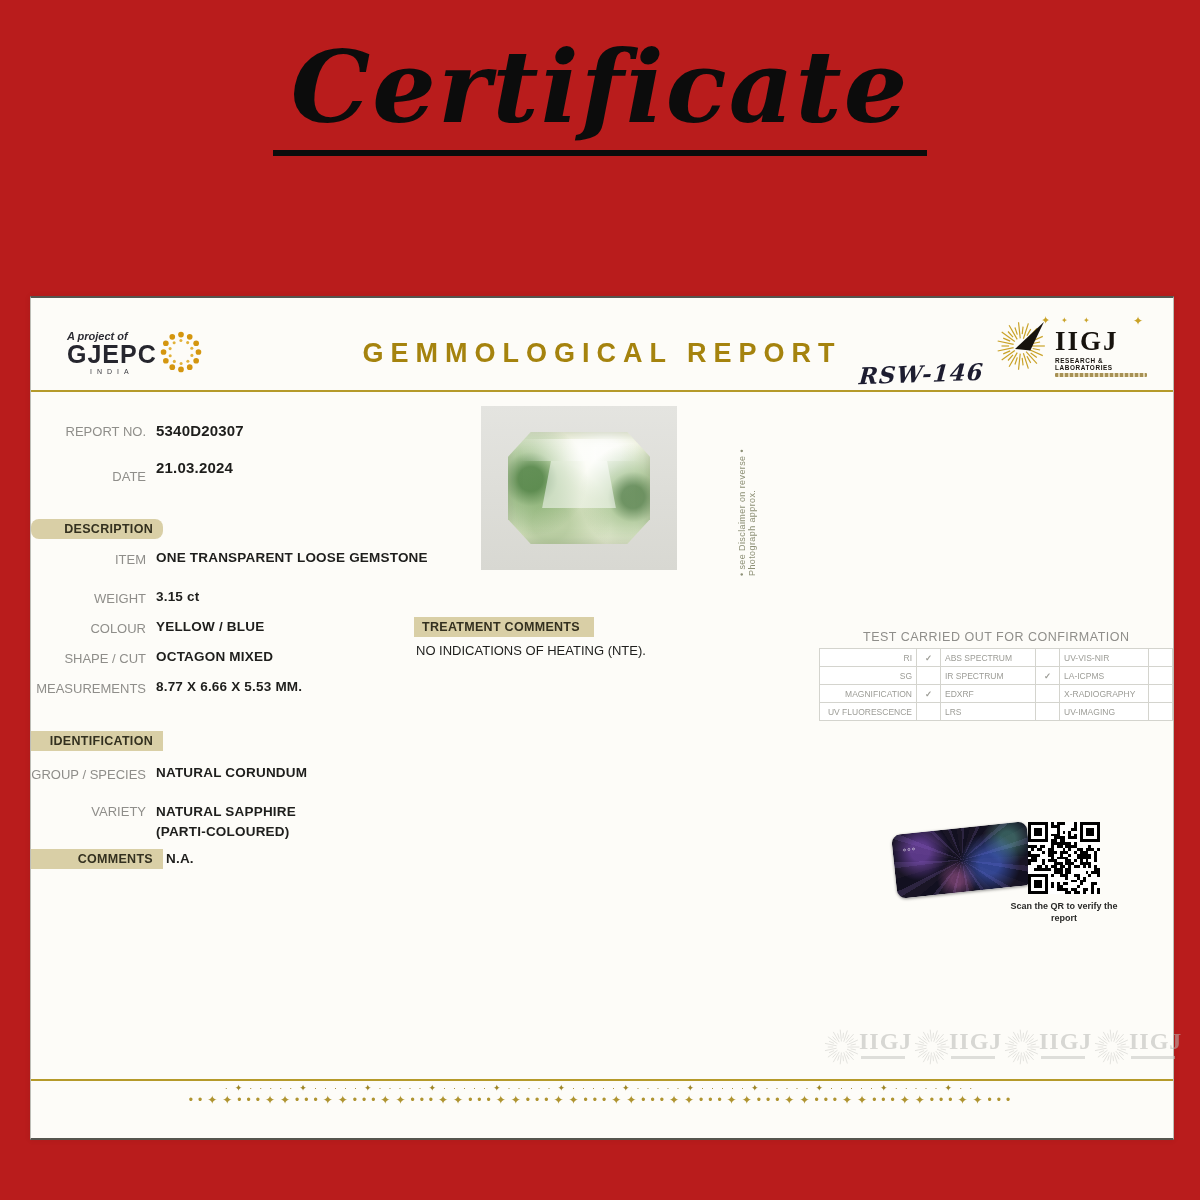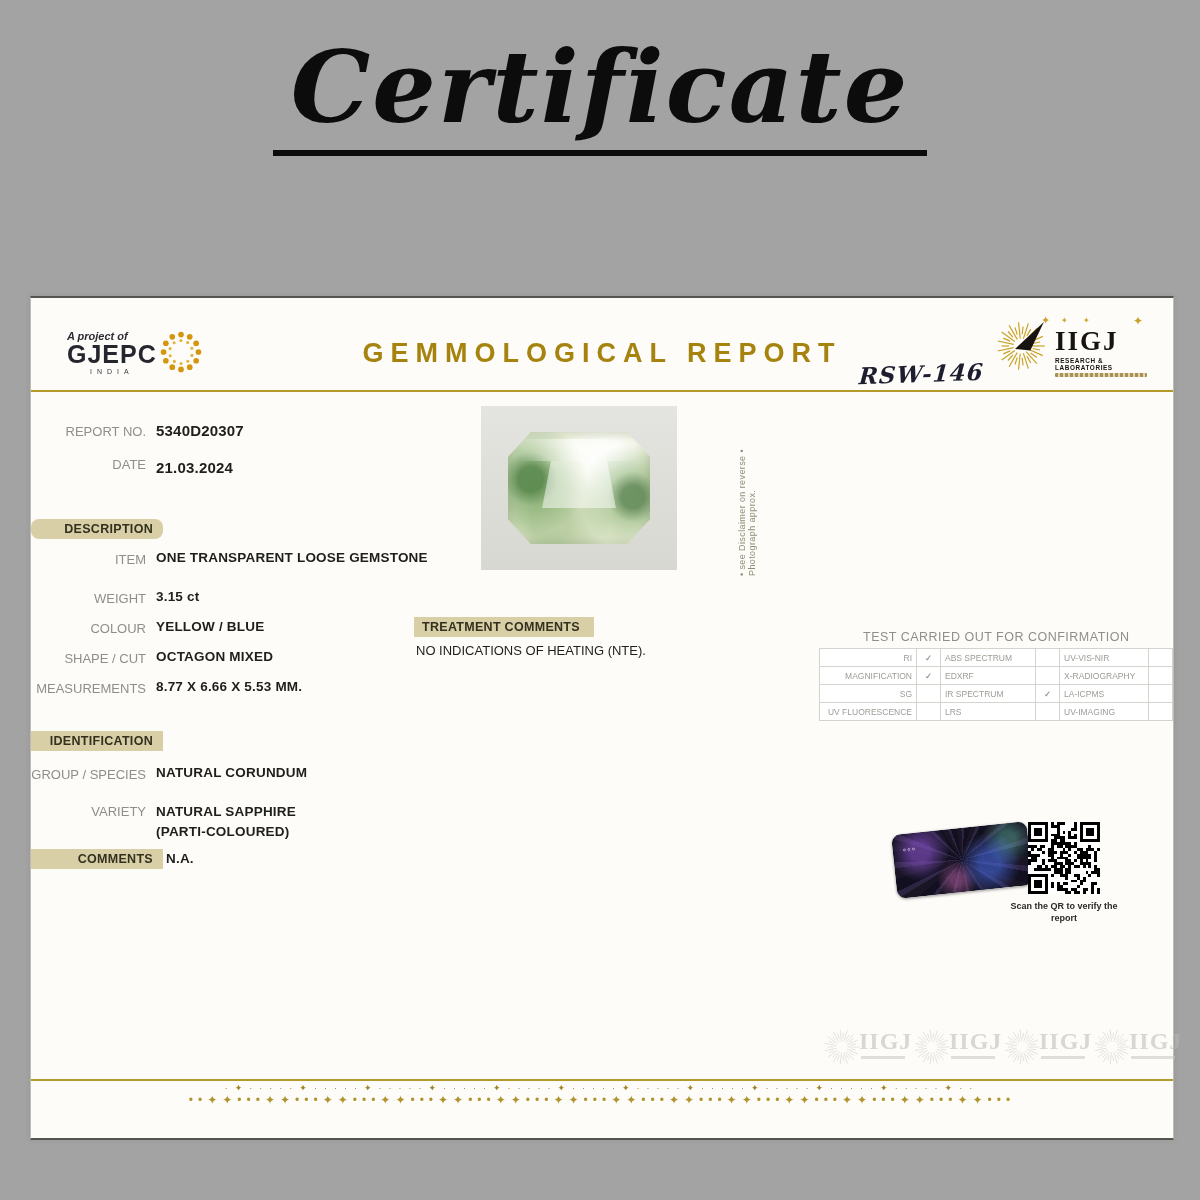--- a/index.html
+++ b/index.html
@@ -1,16 +1,16 @@
 <!DOCTYPE html>
 <html style="--gold-text: #a5830e; --gold-line: #b59a2a; --band-bg: #d9cfa6; --check: #a9bb9b;"><head>
 <meta charset="utf-8">
 <style>
   html,body{margin:0;padding:0;background:#fff;}
-  .stage{position:relative;width:1200px;height:1200px;background:#a3a3a3;font-family:"Liberation Sans",sans-serif;overflow:hidden;}
+  .stage{position:relative;width:1200px;height:1200px;background:#b91c1c;font-family:"Liberation Sans",sans-serif;overflow:hidden;}
   .title{position:absolute;top:28px;left:0;width:100%;text-align:center;margin:0;font-family:"DejaVu Serif",serif;font-style:italic;font-weight:bold;font-size:100px;color:#0c0c0c;letter-spacing:2px;}
   .title span{display:inline-block;border-bottom:6px solid #0c0c0c;padding:0 18px 4px 18px;}
   .paper{position:absolute;left:30px;top:296px;width:1142px;height:840px;background:#fdfcf8;border:1px solid #bdbdb6;border-top:2px solid #55554f;border-bottom:2px solid #55554f;box-shadow:0 0 6px rgba(0,0,0,.08);}
   
   .gjepc{position:absolute;left:36px;top:30px;display:flex;align-items:center;gap:0;}
   .gjepc-proj{font-size:11px;font-weight:bold;font-style:italic;color:#2c2c34;}
   .gjepc-name{font-size:25px;font-weight:bold;color:#26262e;letter-spacing:1px;line-height:1;}
   .gjepc-country{font-size:7px;letter-spacing:5px;color:#3a3a40;text-align:center;margin-top:1px;}
   .gjepc-emblem{width:48px;height:48px;}
   .report-title{position:absolute;left:0;top:40px;width:100%;text-align:center;font-size:27px;font-weight:bold;letter-spacing:7px;color:var(--gold-text,#a5830e);}
@@ -168,21 +168,21 @@
         <div class="iigj-sub">RESEARCH &amp; LABORATORIES</div>
         <div class="iigj-bar"></div>
       </div>
     </div>
 
     <div class="handwritten">RSW-146</div>
     <div class="gold-line gl-top"></div>
 
     <div class="lbl" style="top:126px;">REPORT NO.</div>
     <div class="val" style="top:124px;font-size:15px;">5340D20307</div>
-    <div class="lbl" style="top:159px;">DATE</div>
+    <div class="lbl" style="top:171px;">DATE</div>
     <div class="val" style="top:161px;font-size:15px;">21.03.2024</div>
 
     <div class="photo">
       <div class="gem"></div>
     </div>
     <div class="photo-note">• see Disclaimer on reverse • Photograph approx.</div>
 
     <div class="band band-left band-desc">DESCRIPTION</div>
     <div class="lbl" style="top:254px;">ITEM</div>
     <div class="val" style="top:252px;">ONE TRANSPARENT LOOSE GEMSTONE</div>
@@ -203,33 +203,33 @@
       <tbody>
           <tr>
         <td class="c0">RI</td>
             <td class="chk">✓</td>
         <td class="c1">ABS SPECTRUM</td>
             <td class="chk"></td>
         <td class="c2">UV-VIS-NIR</td>
             <td class="chk"></td>
       </tr>
       <tr>
+        <td class="c0">SG</td>
+            <td class="chk"></td>
+        <td class="c1">IR SPECTRUM</td>
+            <td class="chk">✓</td>
+        <td class="c2">LA-ICPMS</td>
+            <td class="chk"></td>
+      </tr>
+      <tr>
         <td class="c0">MAGNIFICATION</td>
             <td class="chk">✓</td>
         <td class="c1">EDXRF</td>
             <td class="chk"></td>
         <td class="c2">X-RADIOGRAPHY</td>
-            <td class="chk"></td>
-      </tr>
-      <tr>
-        <td class="c0">SG</td>
-            <td class="chk"></td>
-        <td class="c1">IR SPECTRUM</td>
-            <td class="chk">✓</td>
-        <td class="c2">LA-ICPMS</td>
             <td class="chk"></td>
       </tr>
       <tr>
         <td class="c0">UV FLUORESCENCE</td>
             <td class="chk"></td>
         <td class="c1">LRS</td>
             <td class="chk"></td>
         <td class="c2">UV-IMAGING</td>
             <td class="chk"></td>
       </tr>

